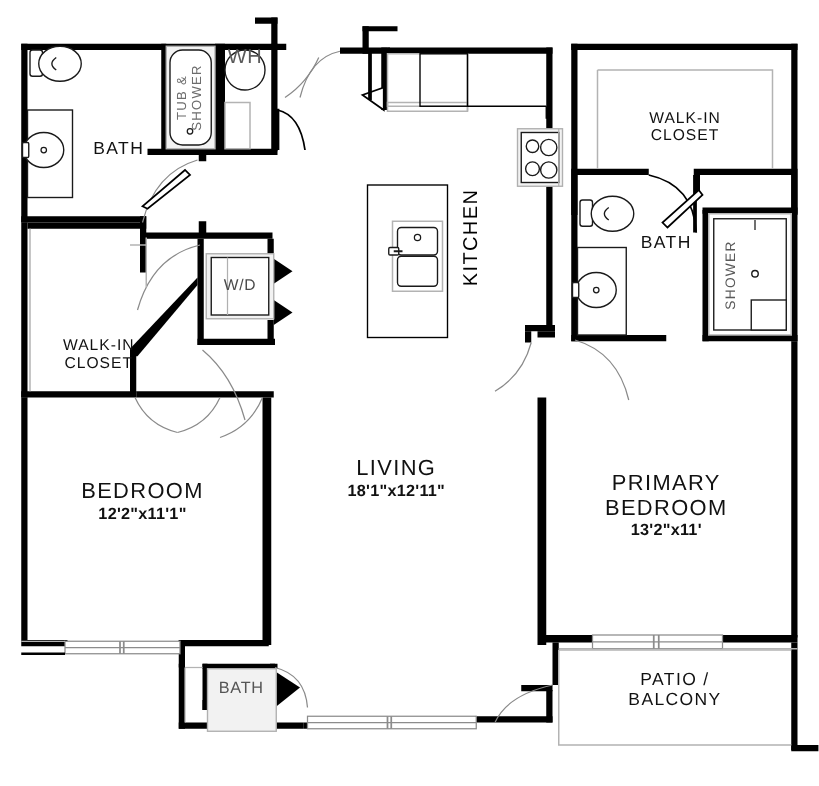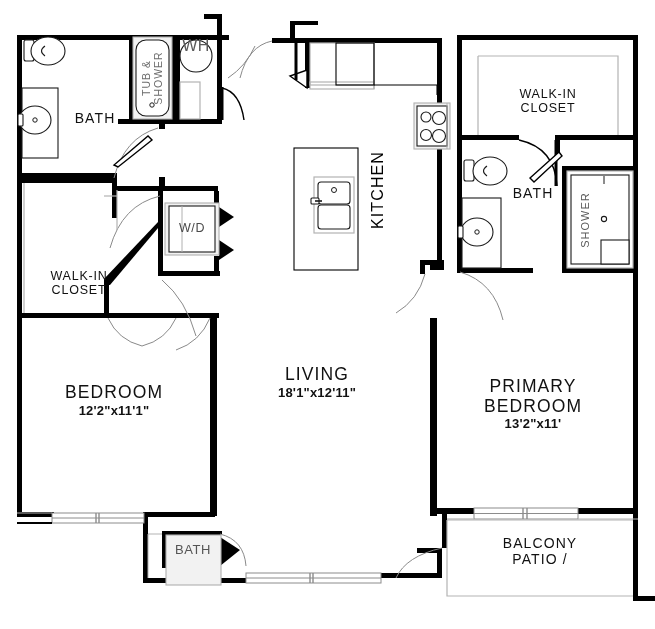--- a/index.html
+++ b/index.html
@@ -463,17 +463,17 @@
 
   <div class="lbl center-x" style="left:533px; top:344px;margin-top:33px;">
     <div class="lbl-room-lg">PRIMARY</div>
     <div class="lbl-room-lg">BEDROOM</div>
     <div class="lbl-dim">13'2"x11'</div>
   </div>
 
   <div class="lbl lbl-small center-x" style="left:193px; top:543px; color:#555555; font-size:13px;">BATH</div>
 
   <div class="lbl center-x" style="left:540px; top:536px;">
+    <div class="lbl-room">PATIO /</div>
     <div class="lbl-room">BALCONY</div>
-    <div class="lbl-room">PATIO /</div>
   </div>
 
 </div>
 
 </body></html>

